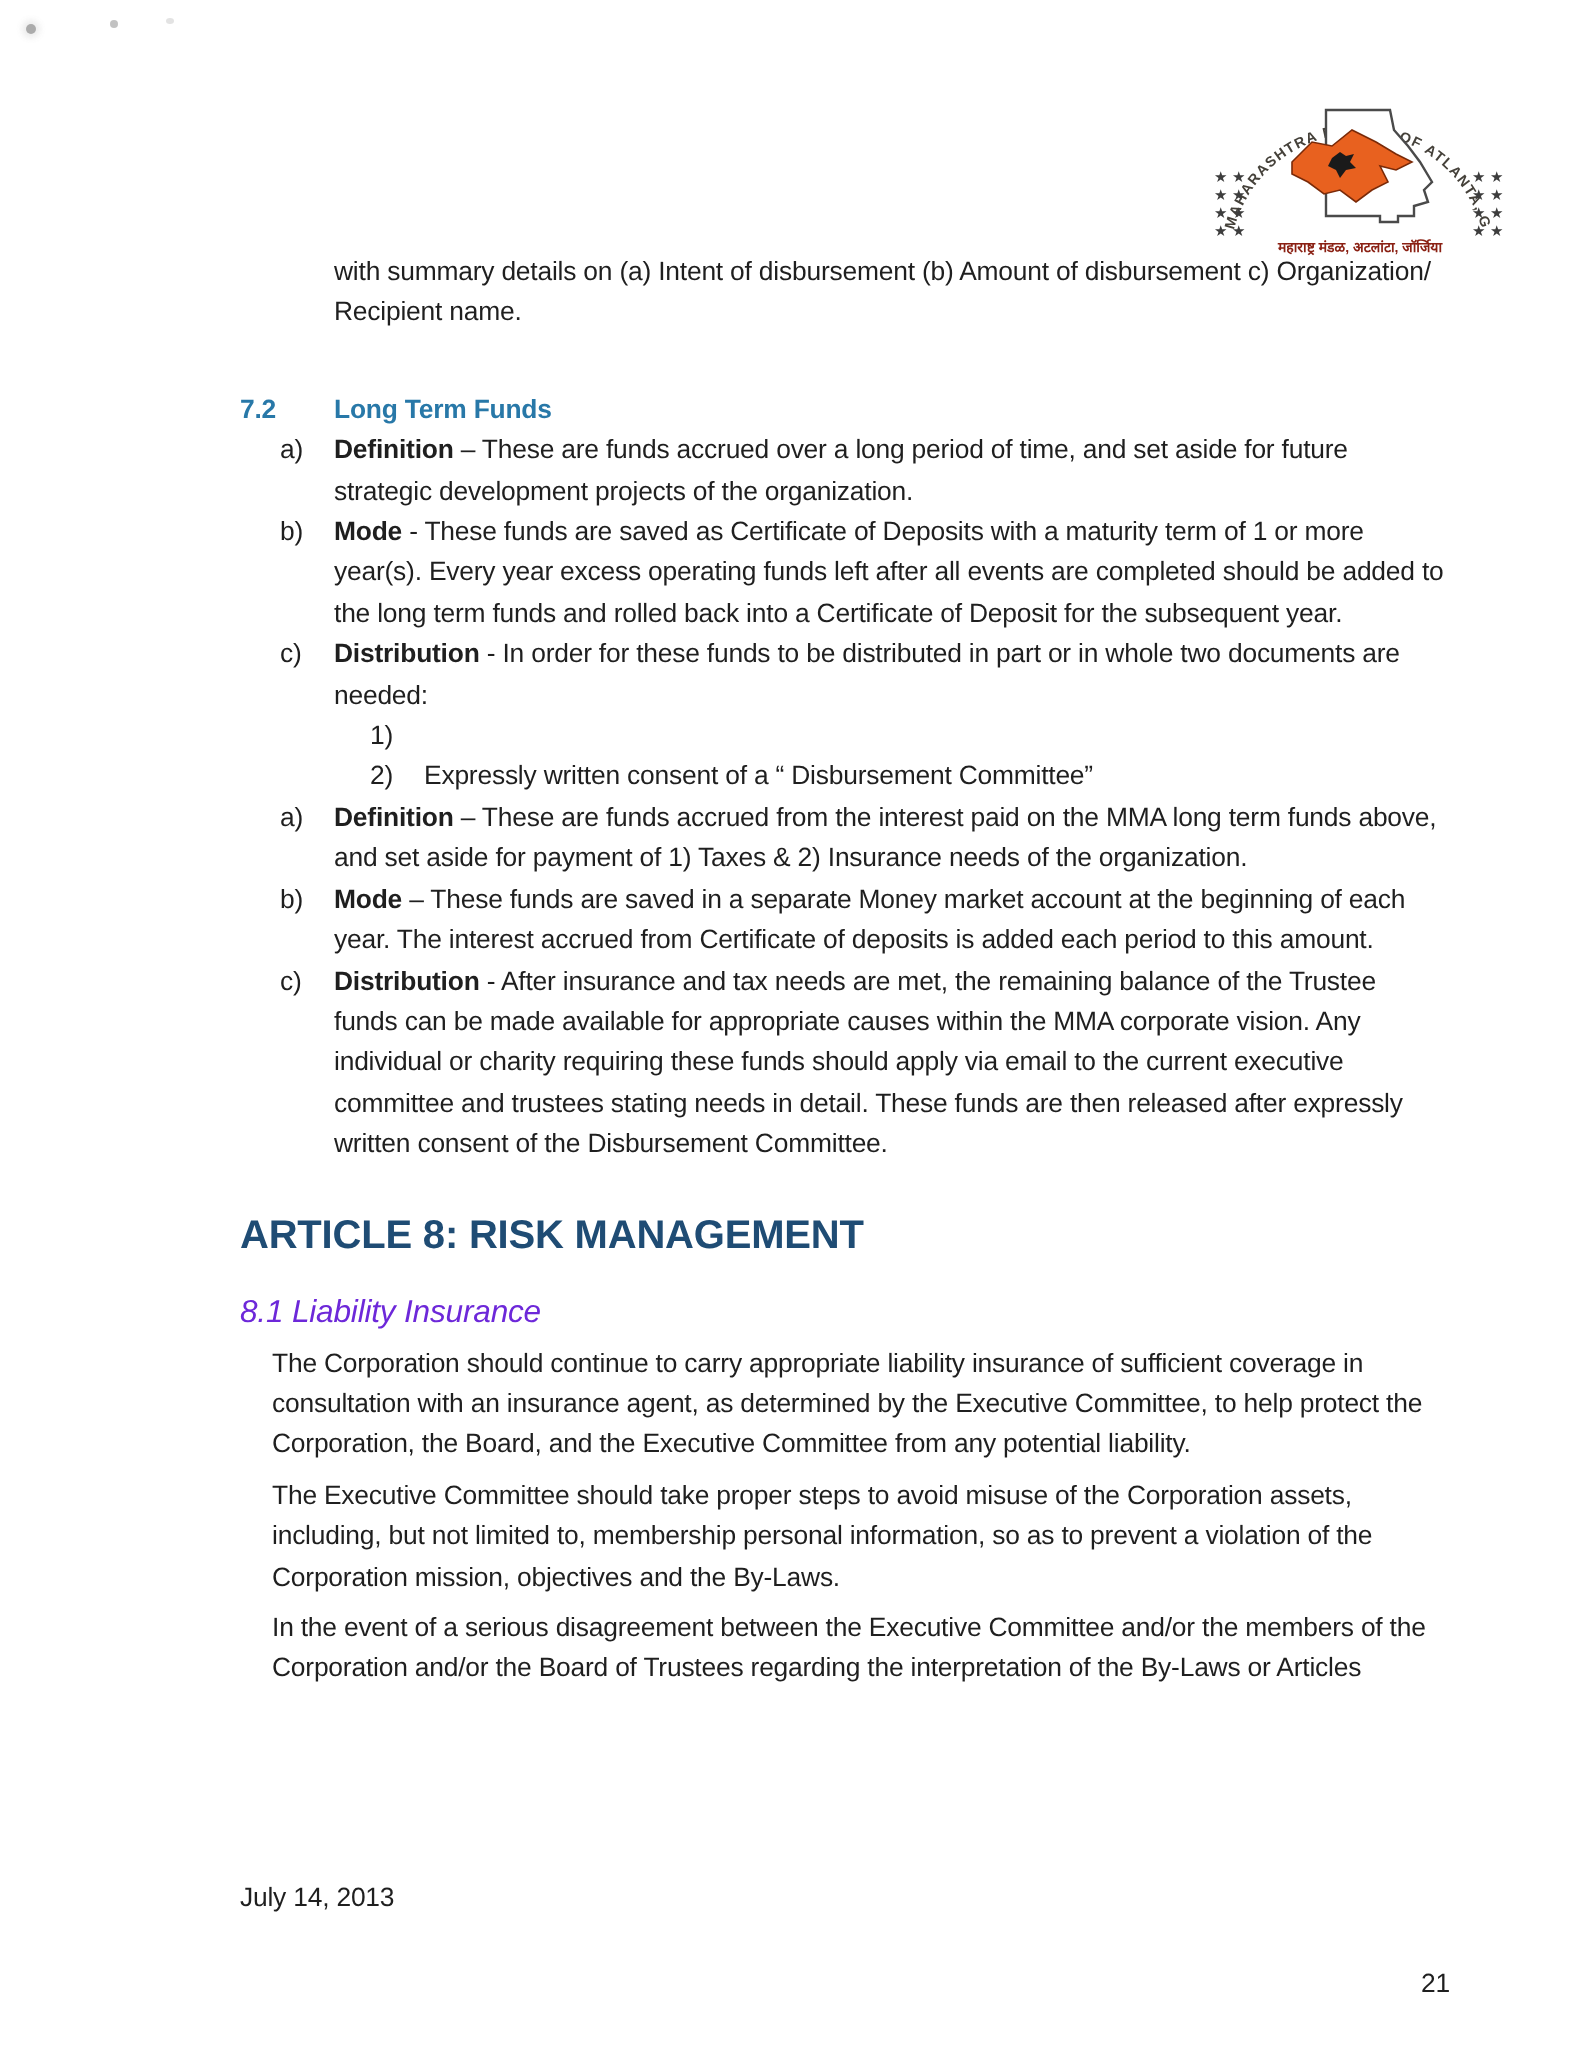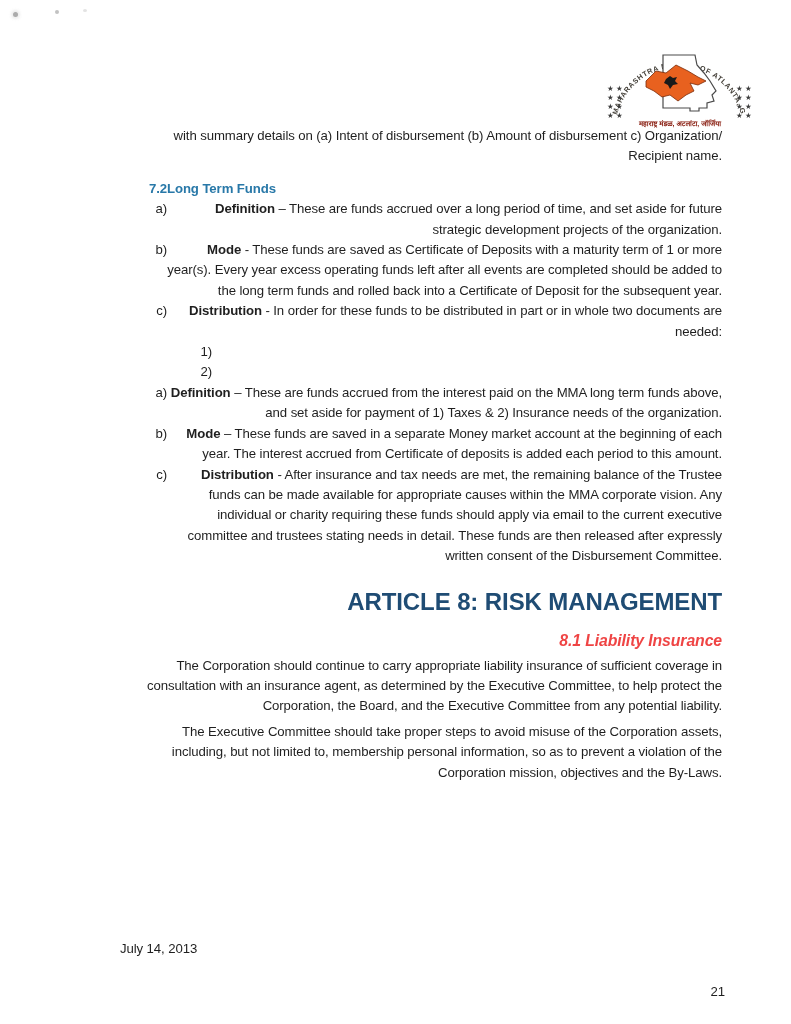--- a/index.html
+++ b/index.html
@@ -18,43 +18,43 @@
   .speck.s2 { left:55px; top:10px; width:4px; height:4px; opacity:.55; }
   .speck.s3 { left:83px; top:9px;  width:4px; height:3px; opacity:.25; }
 
   
   .logo { position:absolute; left:600px; top:36px; width:160px; height:94px; }
   .logo svg { width:100%; height:100%; display:block; }
 
   
   .content {
     position:absolute; left:120px; top:126px; width:602px;
-    font-size:13.2px; line-height:20.4px; letter-spacing:-0.1px;text-align:right;
+    font-size:13.2px; line-height:20.4px; letter-spacing:-0.1px;
   }
   .intro { padding-left:47px; }
 
-  .sec-heading { display:flex; font-weight:bold; color:var(--section-heading, #2878A8); margin-top:12px; }
+  .sec-heading { display:flex; font-weight:bold; color:var(--section-heading, #2878A8); margin-top:28px; }
   .sec-heading .num { width:47px; flex:none; }
 
   .li { display:flex; }
   .li .li-label { width:27px; margin-left:20px; flex:none; }
   .li .li-body { flex:1; }
   .li.sub .li-label { margin-left:65px; }
   .li.sub .li-body { flex:1; }
 
   .article-title {
     margin-top:22px;
-    font-size:24px; line-height:26px; font-weight:bold;
+    font-size:20px; line-height:26px; font-weight:bold;
     color:var(--article-heading, #1F4C74);
   }
   .sub-heading {
     margin-top:15px;
     font-size:15.8px; line-height:21px;
-    font-weight:bold; font-style:italic;
-    color:#ef4444;
+    font-weight:normal; font-style:italic;
+    color:#6d28d9;
   }
   .para { margin-top:5px;margin-left:16px; }
 
   .footer {
     position:absolute; left:120px; right:66px; top:941px;
     display:flex; font-size:13.2px; letter-spacing:-0.1px;
   }
   .footer .f-date { width:182px; flex:none; }
   .footer .f-page { margin-left:auto;margin-top:43px; }
 </style>
@@ -127,20 +127,21 @@
     </div>
     <div class="li">
       <span class="li-label">c)</span>
       <div class="li-body"><b>Distribution</b><span> - In order for these funds to be distributed in part or in whole two documents are needed:</span></div>
     </div>
     <div class="li sub">
       <span class="li-label">1)</span>
     </div>
     <div class="li sub">
       <span class="li-label">2)</span>
+      <div class="li-body">Expressly written consent of a “ Disbursement Committee”</div>
     </div>
 
 
     <div class="li">
       <span class="li-label">a)</span>
       <div class="li-body"><b>Definition</b><span> – These are funds accrued from the interest paid on the MMA long term funds above, and set aside for payment of 1) Taxes &amp; 2) Insurance needs of the organization.</span></div>
     </div>
     <div class="li">
       <span class="li-label">b)</span>
       <div class="li-body"><b>Mode</b><span> – These funds are saved in a separate Money market account at the beginning of each year. The interest accrued from Certificate of deposits is added each period to this amount.</span></div>
@@ -150,20 +151,21 @@
       <div class="li-body"><b>Distribution</b><span> - After insurance and tax needs are met, the remaining balance of the Trustee funds can be made available for appropriate causes within the MMA corporate vision. Any individual or charity requiring these funds should apply via email to the current executive committee and trustees stating needs in detail. These funds are then released after expressly written consent of the Disbursement Committee.</span></div>
     </div>
 
     <div class="article-title">ARTICLE 8: RISK MANAGEMENT</div>
 
     <div class="sub-heading">8.1 Liability Insurance</div>
     <div class="para">The Corporation should continue to carry appropriate liability insurance of sufficient coverage in consultation with an insurance agent, as determined by the Executive Committee, to help protect the Corporation, the Board, and the Executive Committee from any potential liability.</div>
 
     <div class="para">The Executive Committee should take proper steps to avoid misuse of the Corporation assets, including, but not limited to, membership personal information, so as to prevent a violation of the Corporation mission, objectives and the By-Laws.</div>
 
+    <div class="para">In the event of a serious disagreement between the Executive Committee and/or the members of the Corporation and/or the Board of Trustees regarding the interpretation of the By-Laws or Articles</div>
 
   </div>
 
   <div class="footer">
     <span class="f-date">July 14, 2013</span>
     <span class="f-page">21</span>
   </div>
 
 </div>
 

